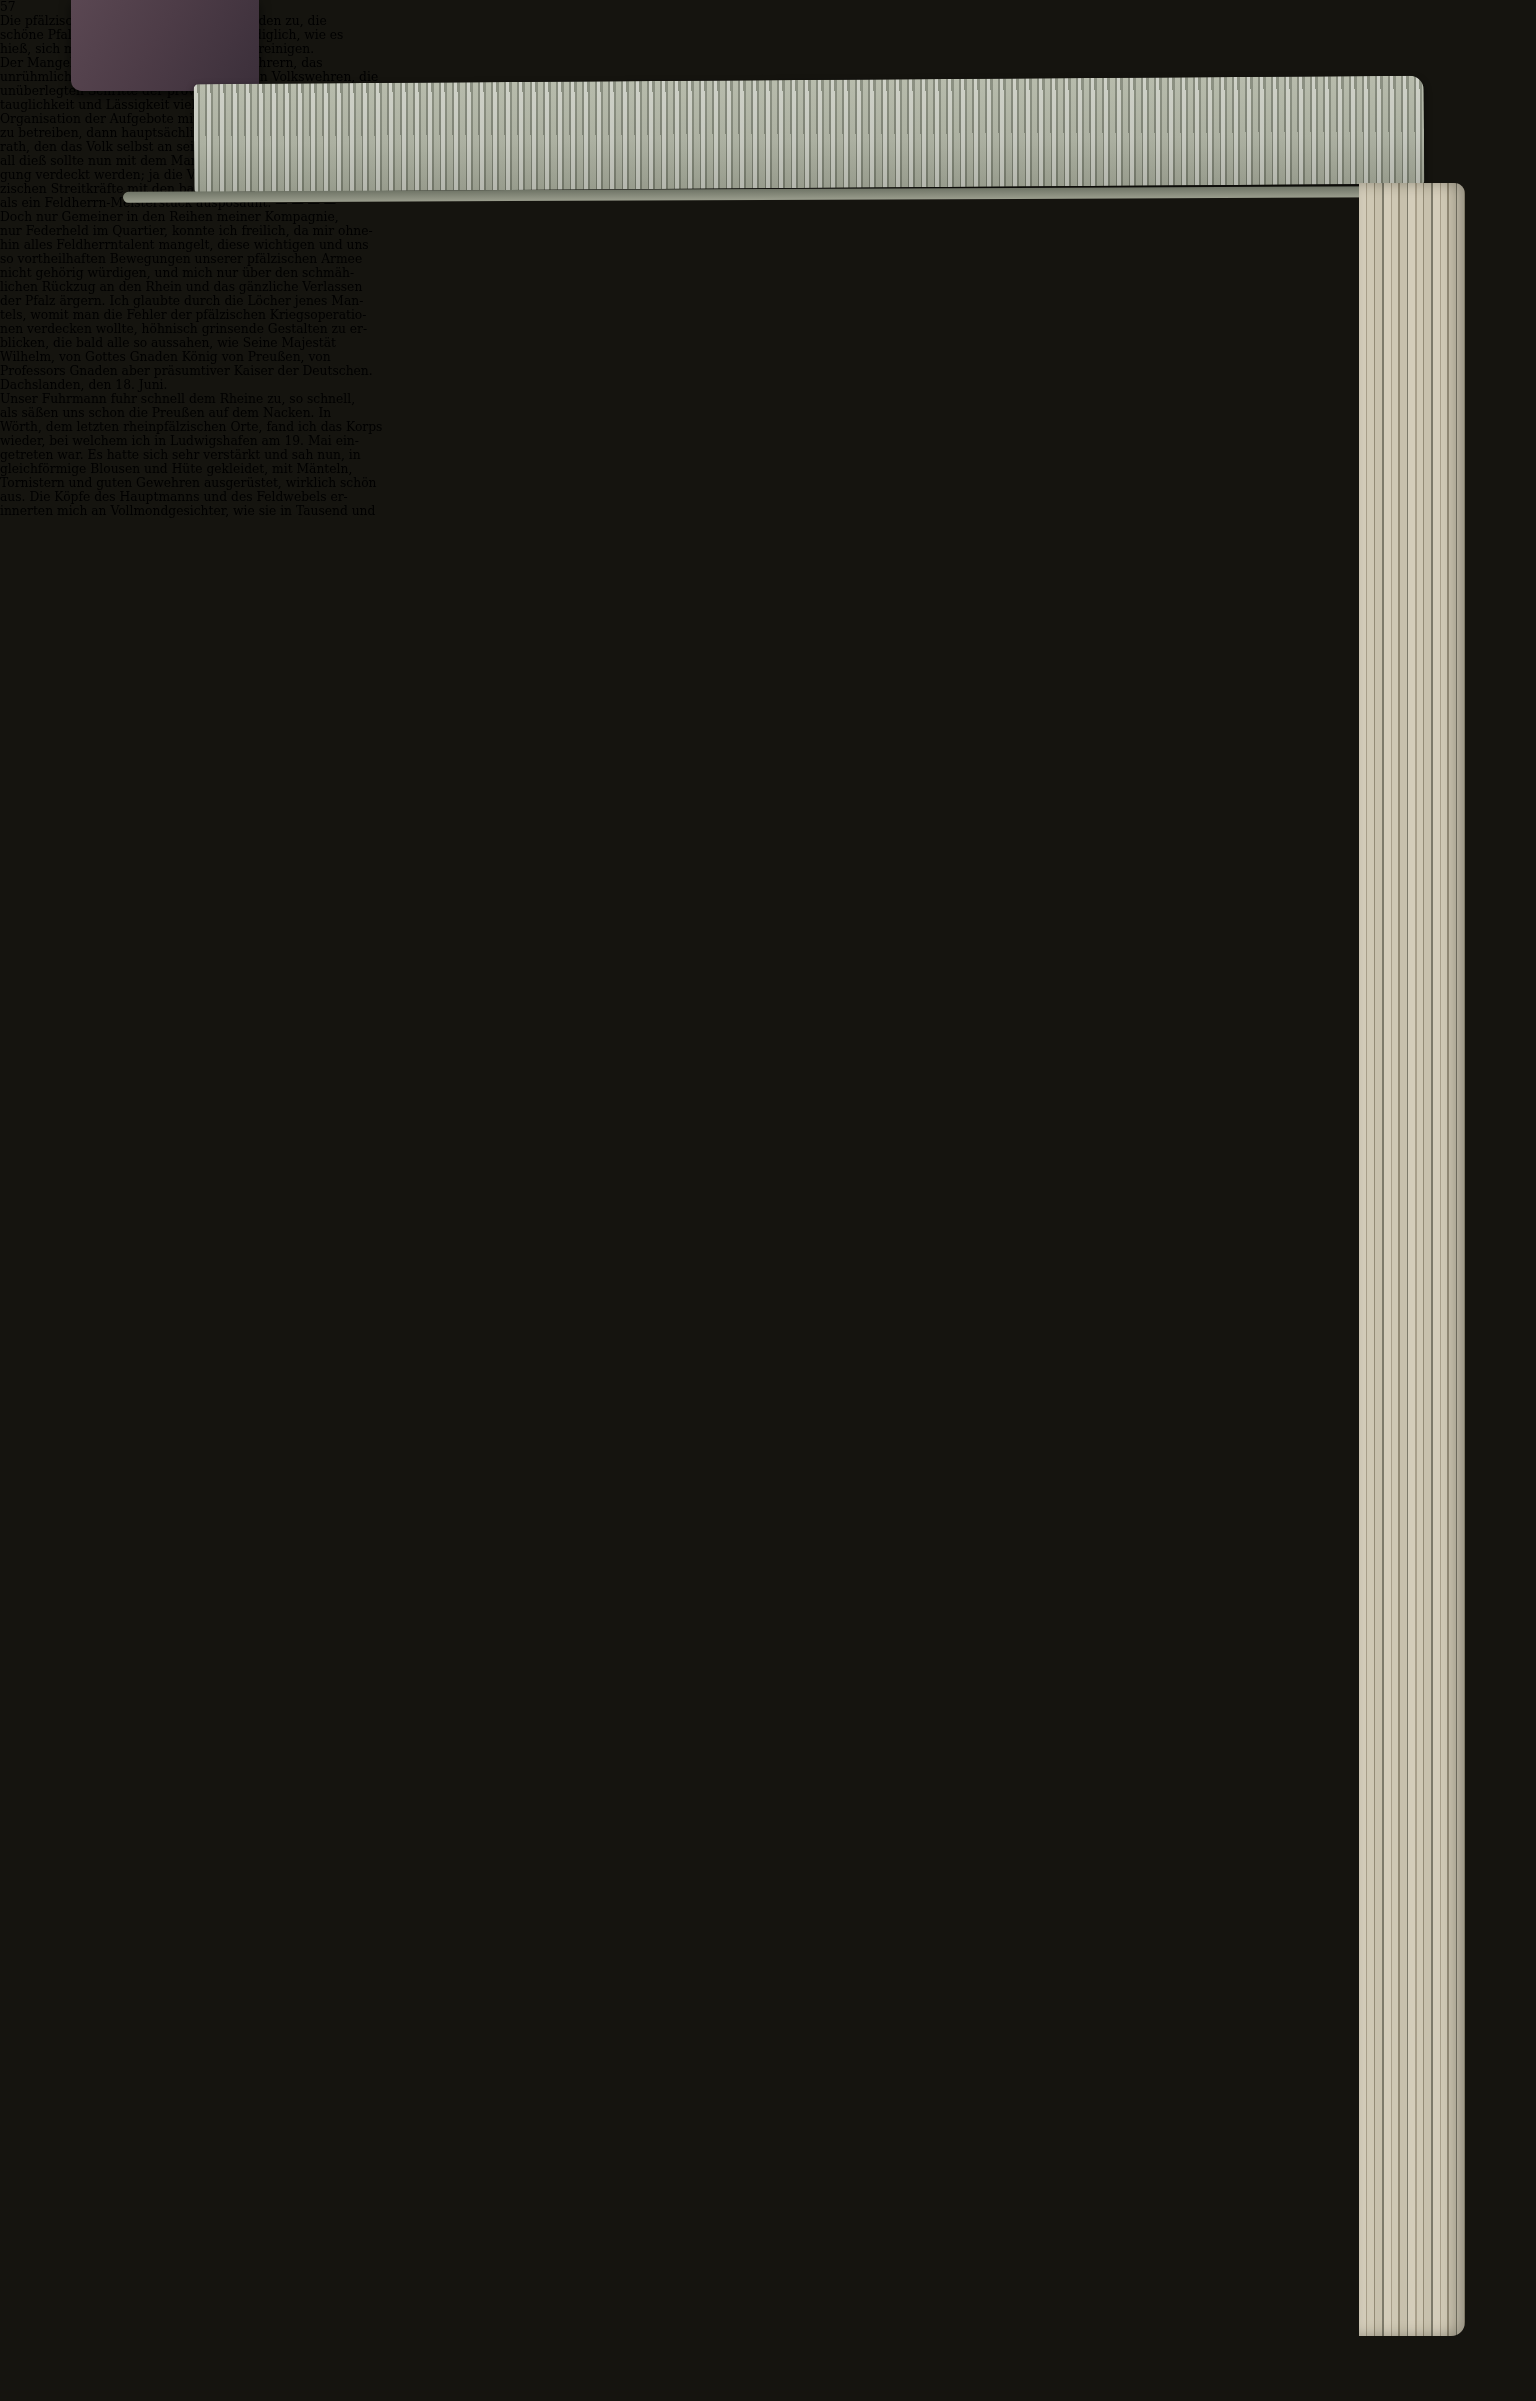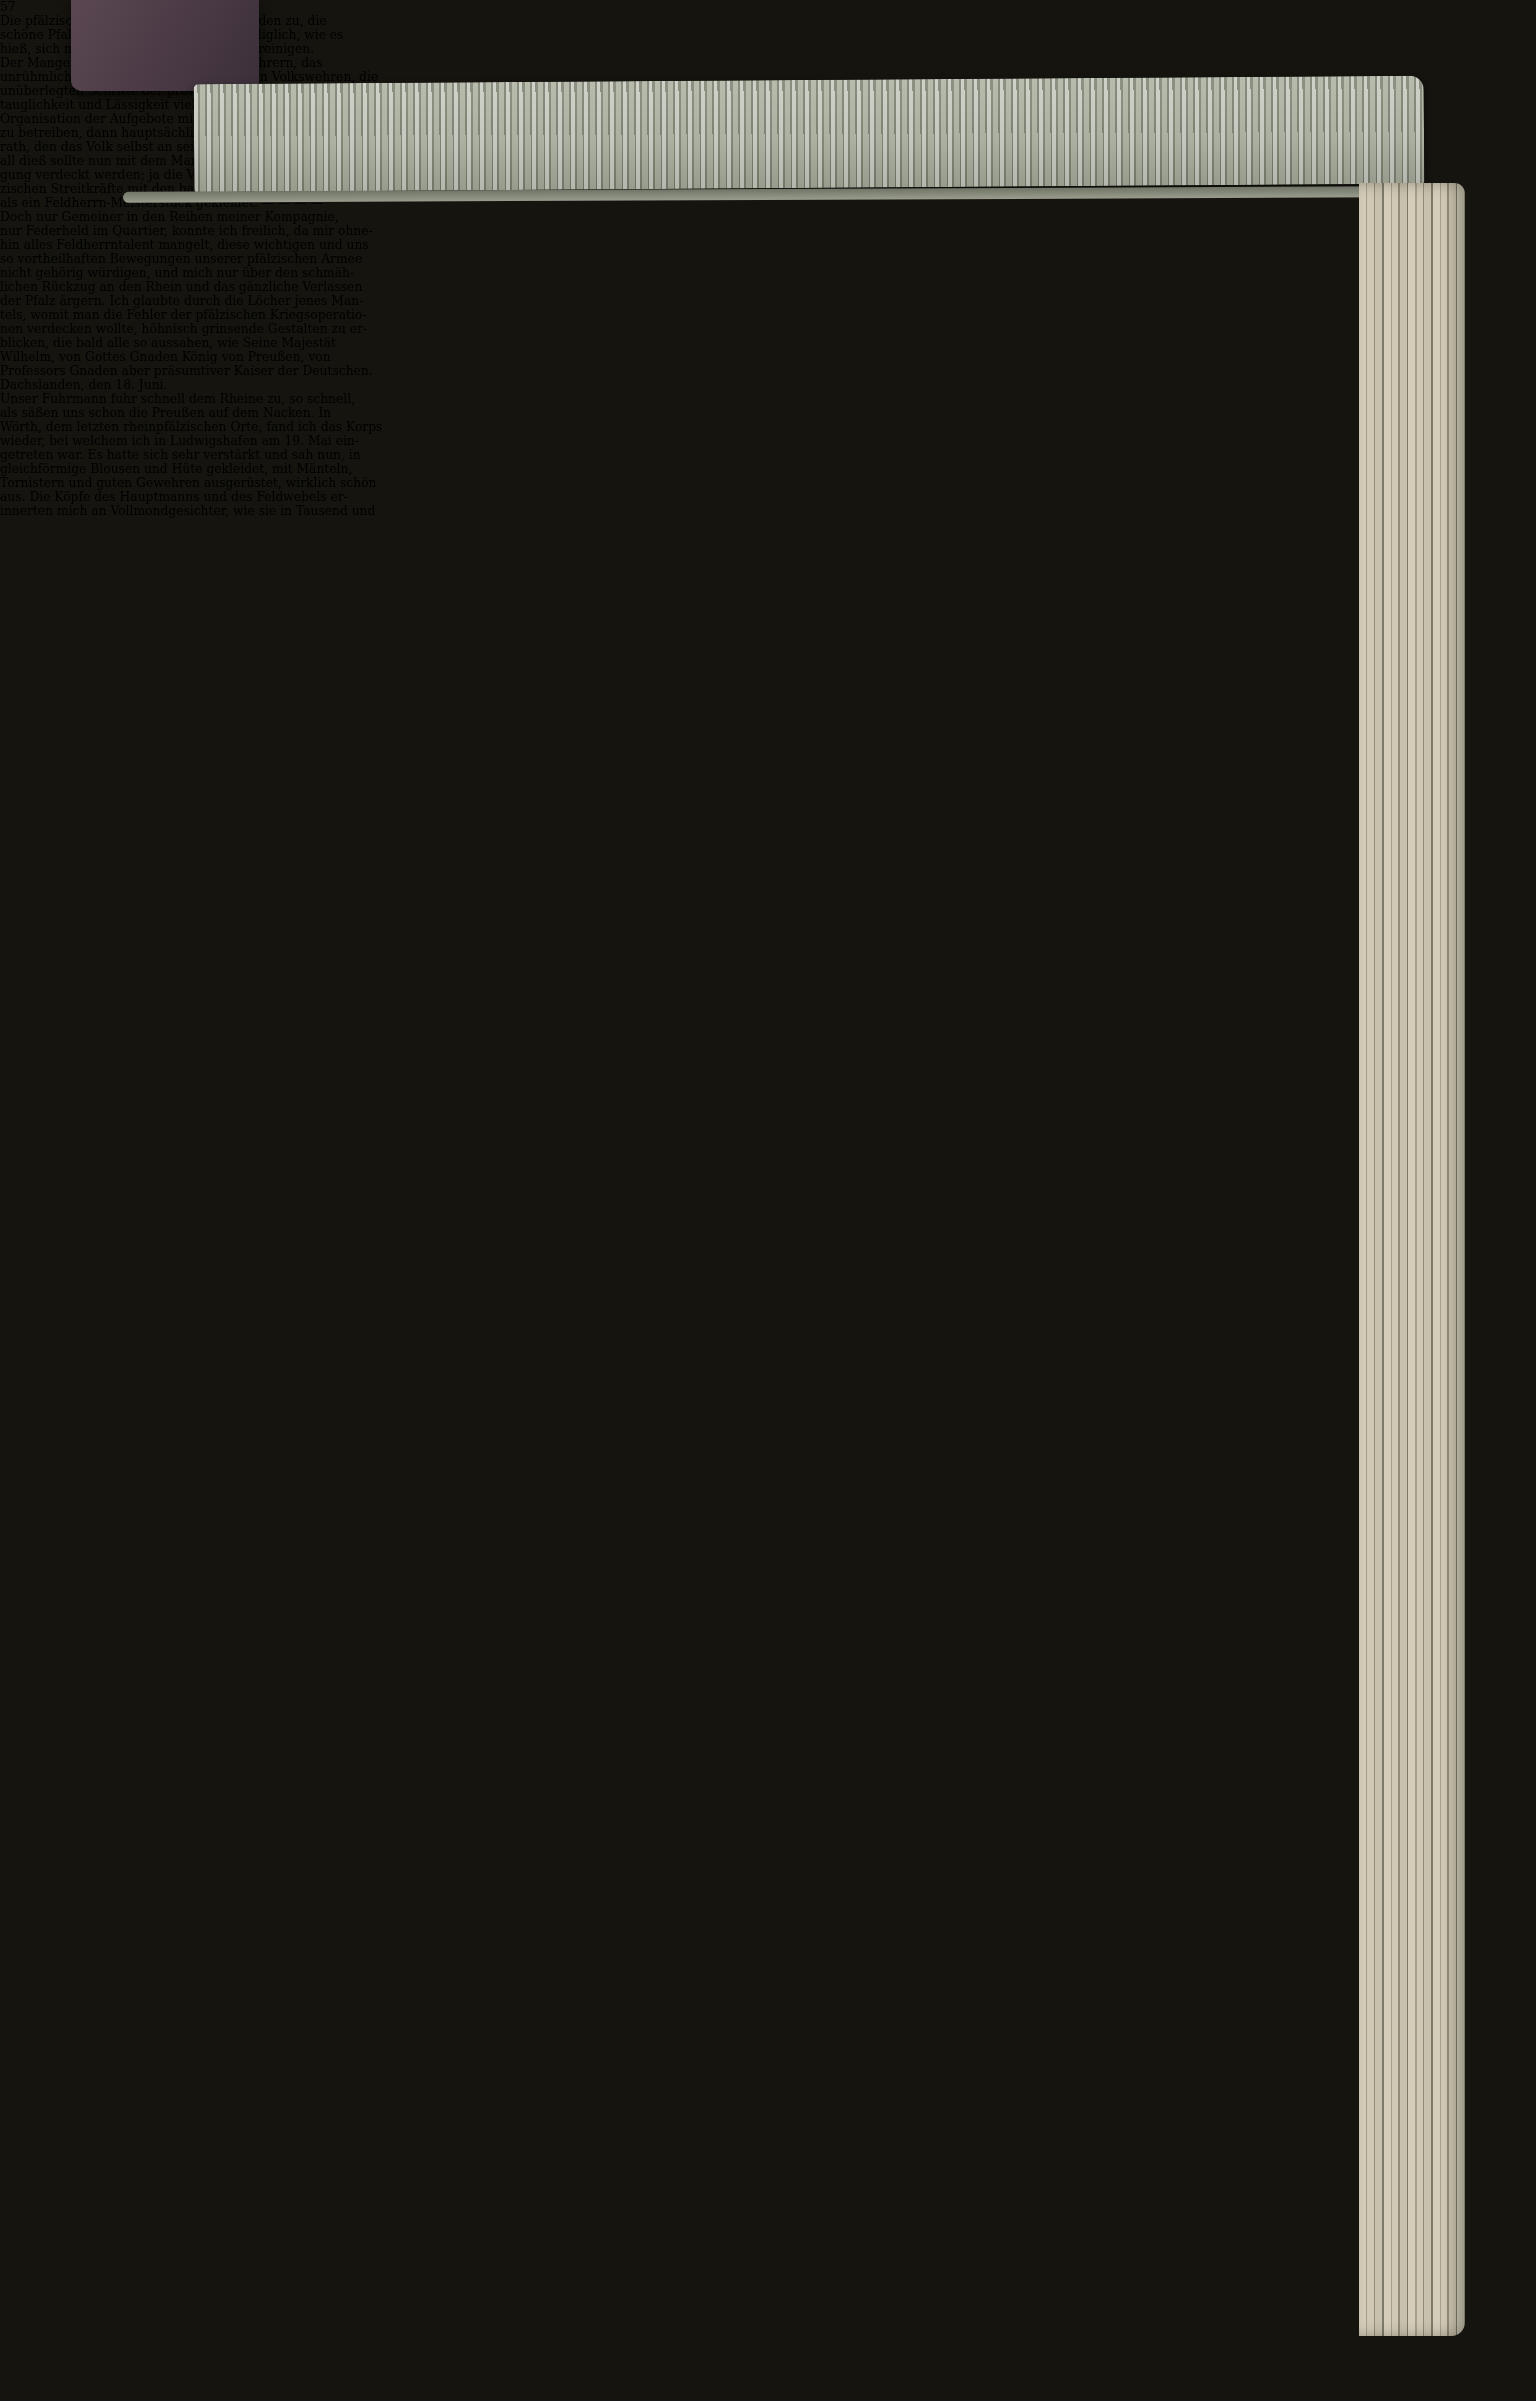--- a/index.html
+++ b/index.html
@@ -183,21 +183,21 @@
         <div class="line">Der Mangel an talentvollen, tüchtigen Führern, das</div>
         <div class="line">unrühmliche Zurückziehen der pfälzischen Volkswehren, die</div>
         <div class="line">unüberlegten Schritte der provisorischen Regierung, die Un-</div>
         <div class="line">tauglichkeit und Lässigkeit vieler Unterbeamten derselben, die</div>
         <div class="line">Organisation der Aufgebote mit Umsicht, Ernst und Eifer</div>
         <div class="line">zu betreiben, dann hauptsächlich der himmelschreiendste Ver-</div>
         <div class="line">rath, den das Volk selbst an seinen Kämpfern ausgeübt,</div>
         <div class="line">all dieß sollte nun mit dem Mantel einer taktischen Bewe-</div>
         <div class="line sperr">gung verdeckt werden; ja die Vereinigung der pfäl-</div>
         <div class="line sperr">zischen Streitkräfte mit den badischen ward sogar</div>
-        <div class="line">als ein Feldherrn-Meisterstück gekleidet. — — — —</div>
+        <div class="line">als ein Feldherrn-Meisterstück ausposaunt. — — — —</div>
       </div>
 
       <div class="para">
         <div class="line indent">Doch nur Gemeiner in den Reihen meiner Kompagnie,</div>
         <div class="line">nur Federheld im Quartier, konnte ich freilich, da mir ohne-</div>
         <div class="line">hin alles Feldherrntalent mangelt, diese wichtigen und uns</div>
         <div class="line">so vortheilhaften Bewegungen unserer pfälzischen Armee</div>
         <div class="line">nicht gehörig würdigen, und mich nur über den schmäh-</div>
         <div class="line">lichen Rückzug an den Rhein und das gänzliche Verlassen</div>
         <div class="line">der Pfalz ärgern. Ich glaubte durch die Löcher jenes Man-</div>

